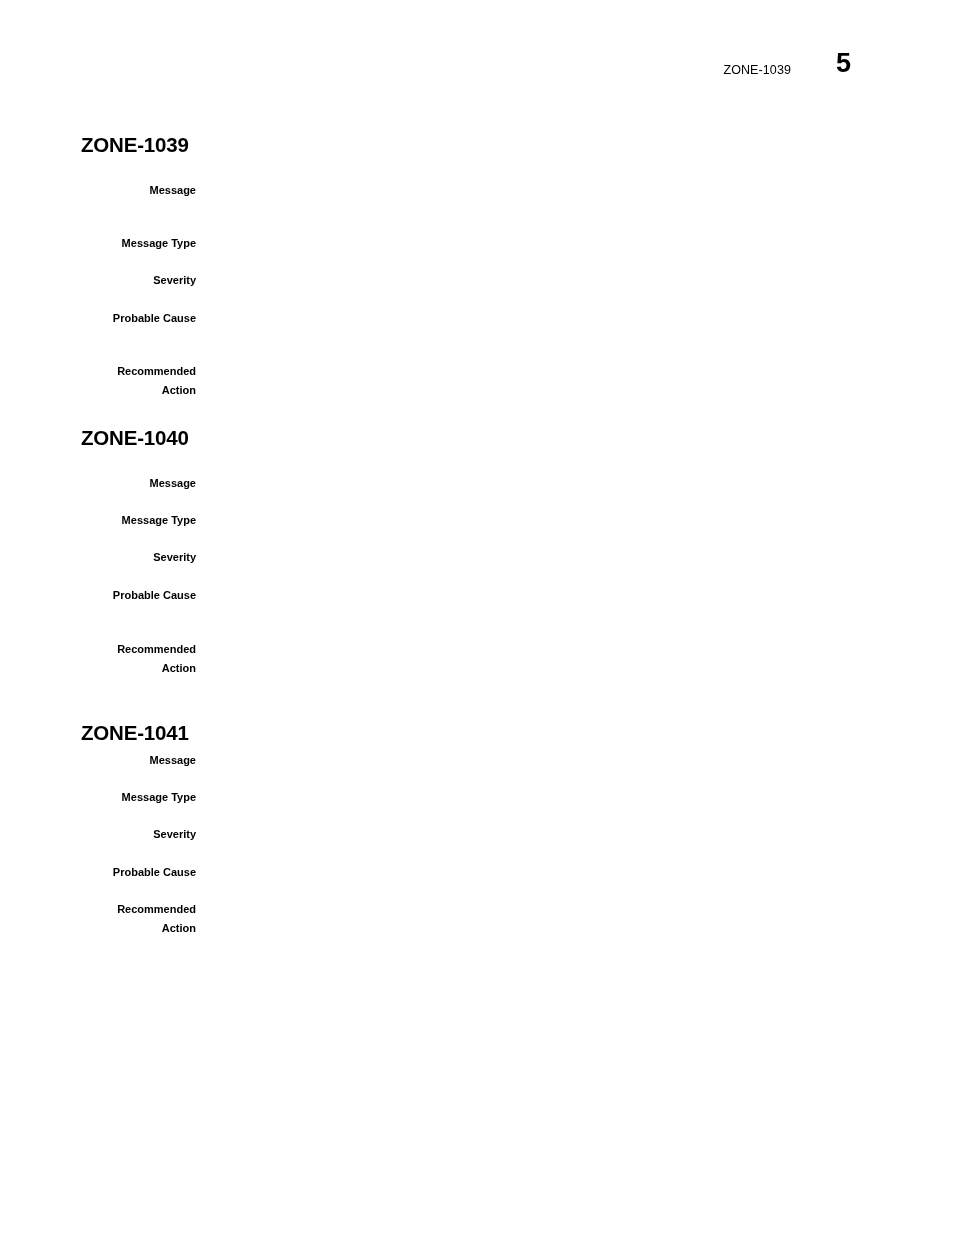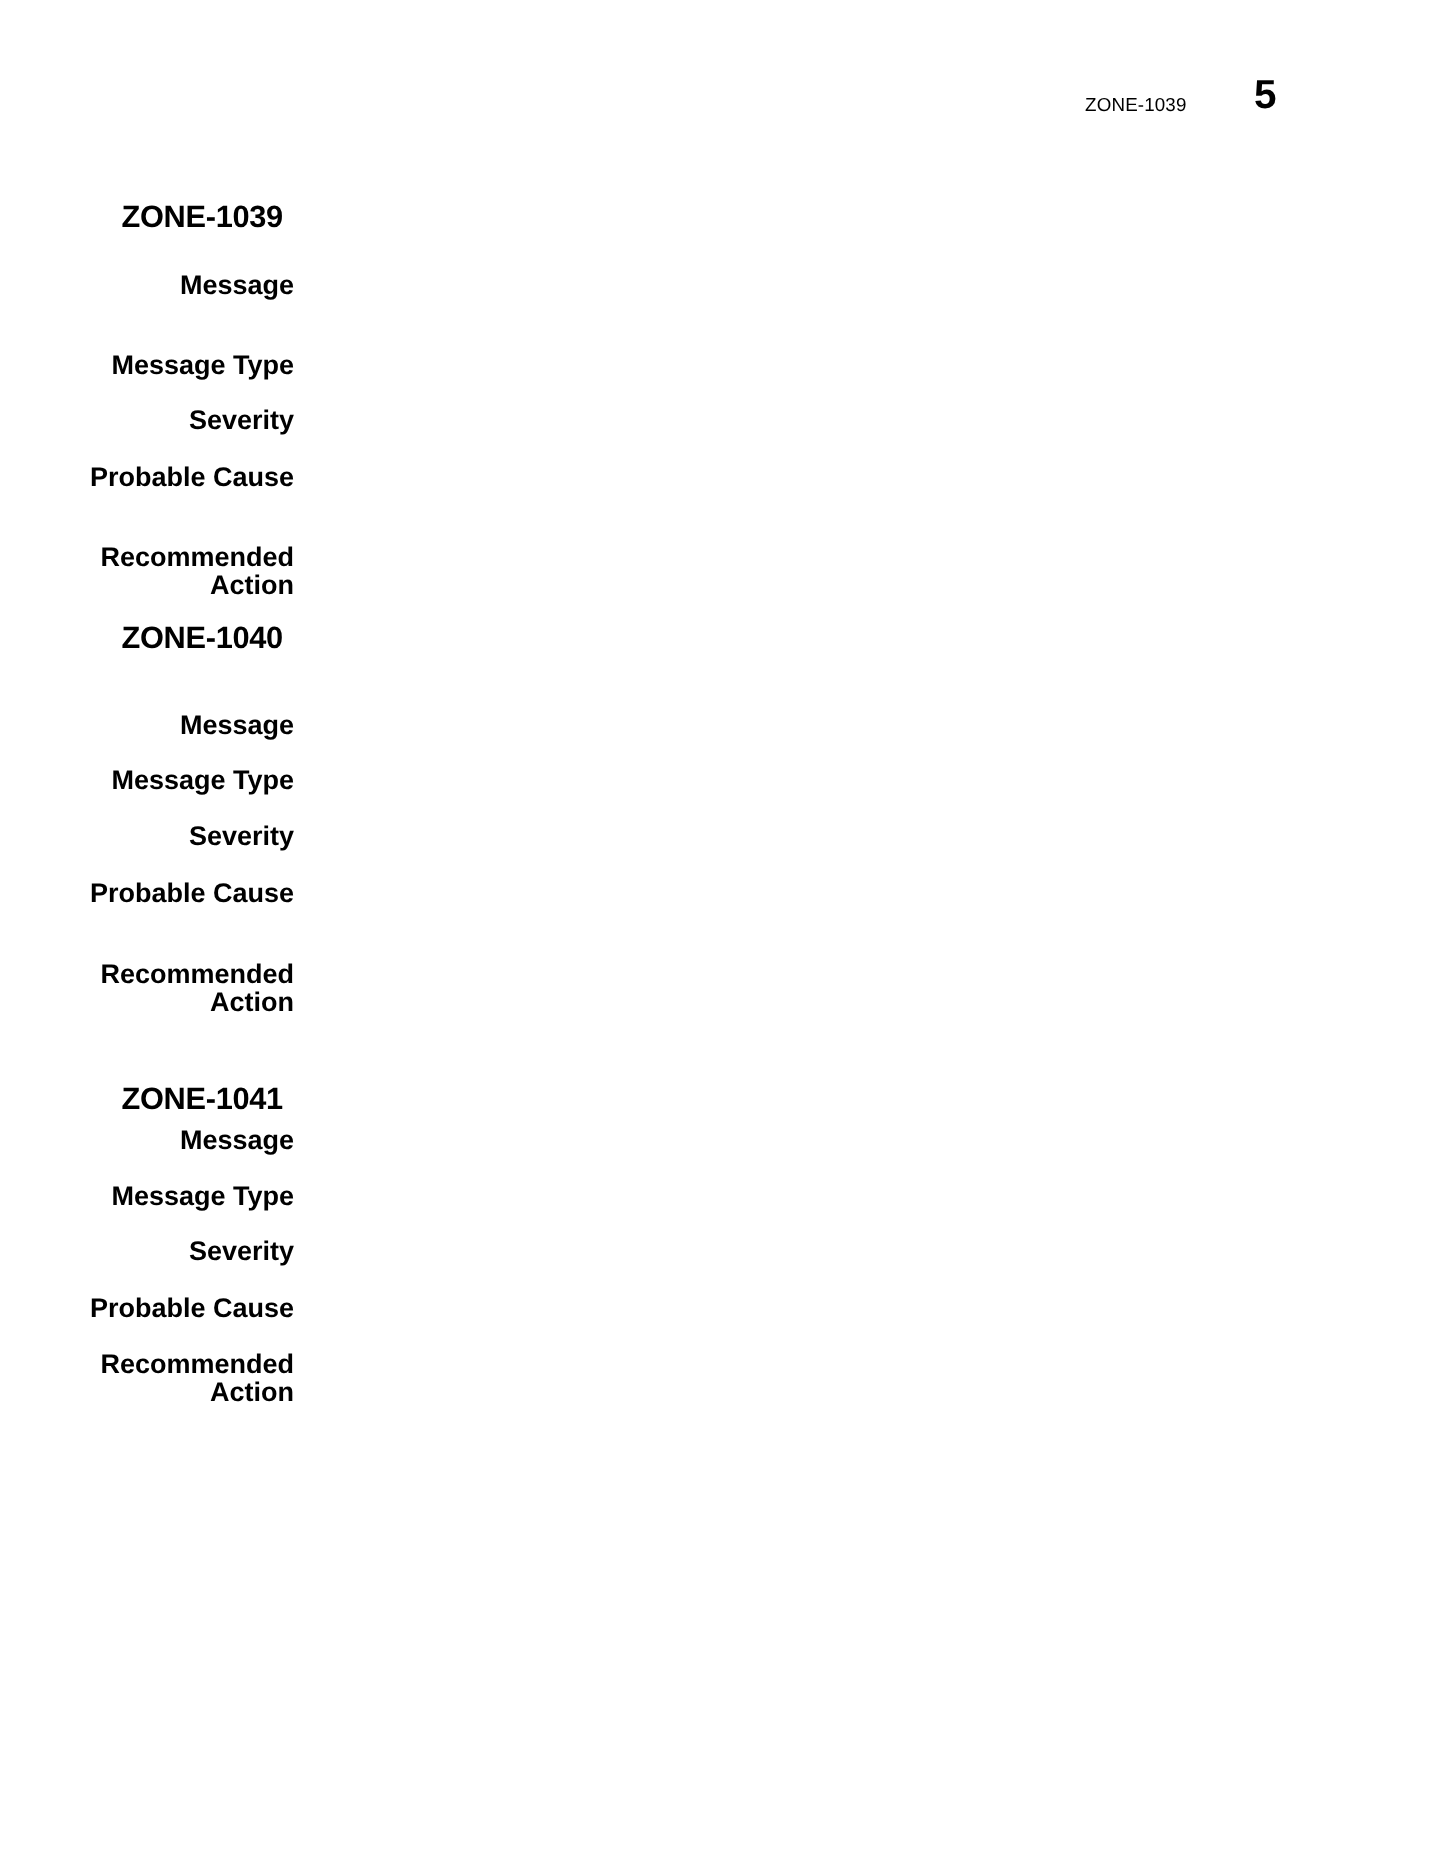--- a/index.html
+++ b/index.html
@@ -79,21 +79,21 @@
     position: absolute;
     left: 0;
     width: 954px;
   }
 
   .field-label {
     position: absolute;
     left: 0;
     width: 196px;
     text-align: right;
-    font-size: 18px;
+    font-size: 11px;
     font-weight: 700;
     line-height: 18.6px;
     color: #000000;
   }
 
   .field-value {
     position: absolute;
     left: 228px;
     width: 640px;
     font-size: 13.2px;
@@ -133,21 +133,21 @@
           <div class="field-label" style="white-space: pre-line;">Probable Cause</div>
           <div class="field-value"></div>
         </div>
         <div class="field-row" style="top: 362px;">
           <div class="field-label" style="white-space: pre-line;">Recommended
 Action</div>
           <div class="field-value"></div>
         </div>
       </div>
       <div class="msg-section" style="top: 0px;">
-        <div class="section-heading" style="top: 416px;">ZONE-1040</div>
+        <div class="section-heading" style="top: 428px;">ZONE-1040</div>
         <div class="field-row" style="top: 474px;">
           <div class="field-label" style="white-space: pre-line;">Message</div>
           <div class="field-value"></div>
         </div>
         <div class="field-row" style="top: 511px;">
           <div class="field-label" style="white-space: pre-line;">Message Type</div>
           <div class="field-value"></div>
         </div>
         <div class="field-row" style="top: 548px;">
           <div class="field-label" style="white-space: pre-line;">Severity</div>

